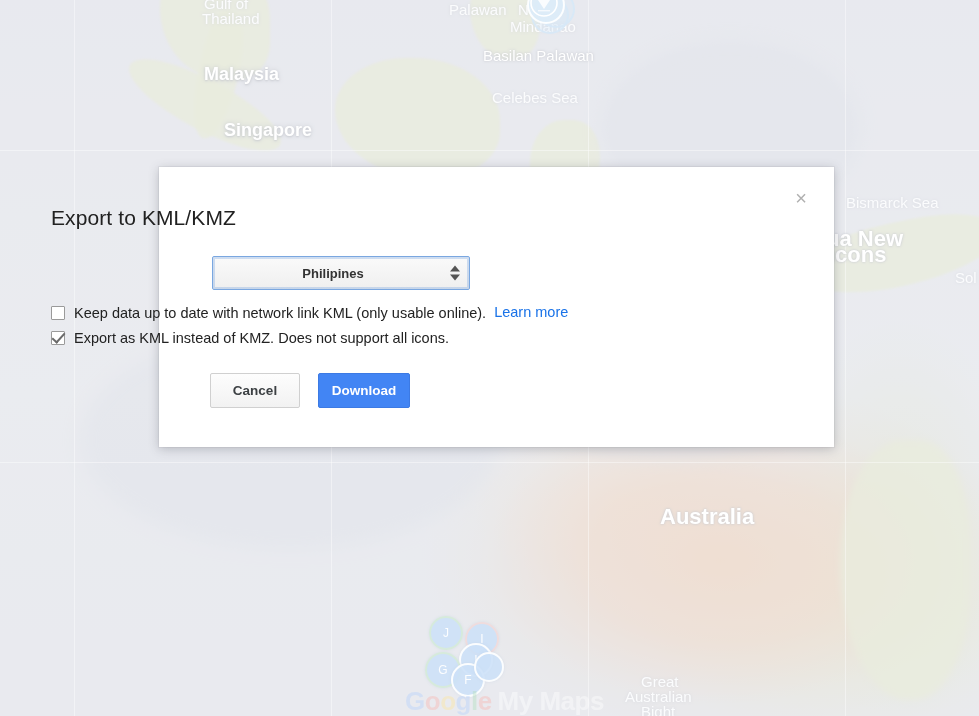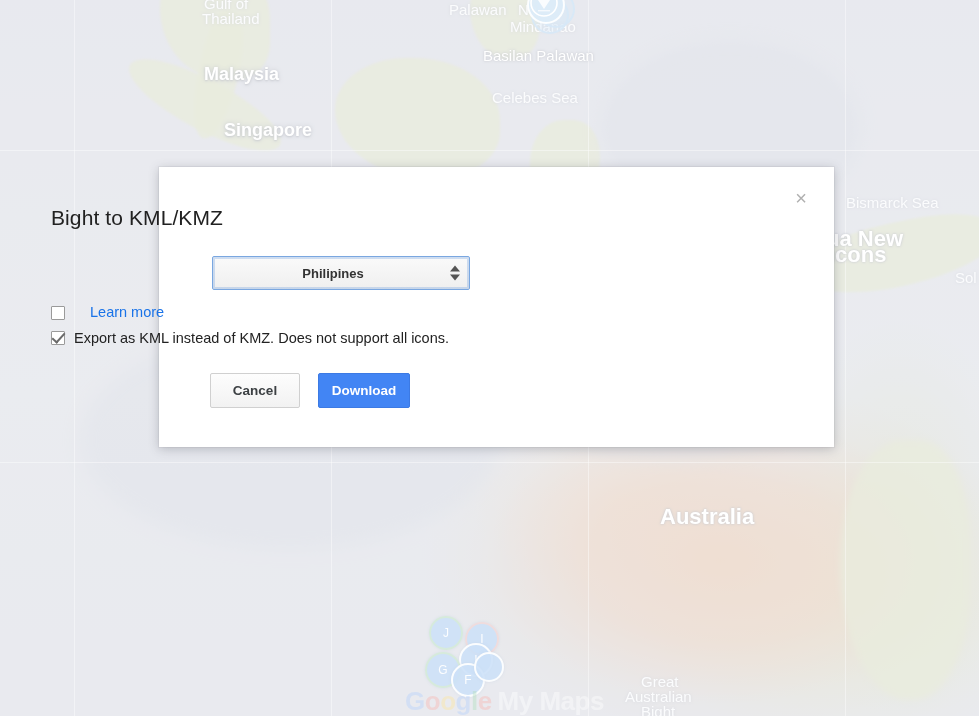--- a/index.html
+++ b/index.html
@@ -274,21 +274,21 @@
     width: 5px;
     height: 11px;
     border: solid #6b6b6b;
     border-width: 0 2px 2px 0;
     transform: rotate(42deg);
   }
   .cb-label { white-space: nowrap; line-height: 18px; }
   .learn-more {
     color: #1a73e8;
     text-decoration: none;
-    margin-left: 16px;
+    margin-left: 8px;
     cursor: pointer;
   }
 
   
   #btn-row {
     position: absolute;
     left: 210px;
     top: 373px;
     display: flex;
     gap: 18px;
@@ -397,32 +397,33 @@
       <span class="mymaps">My Maps</span>
     </div>
   </div>
 
   <div id="scrim"></div>
 
   <div id="dialog">
     <button id="close-btn">×</button>
   </div>
 
-  <h1 id="dialog-title">Bight to KML/KMZ</h1>
+  <h1 id="dialog-title">Export to KML/KMZ</h1>
 
   <div id="region-select-wrap" style="left:212px; top:256px;">
     <select id="region-select"><option value="Philipines">Philipines</option></select>
     <span class="select-arrows">
       <span class="up"></span>
       <span class="dn"></span>
     </span>
   </div>
 
   <div class="cb-row" id="cb-row-0">
     <span class="cb-box"></span>
+    <span class="cb-label">Keep data up to date with network link KML (only usable online).</span>
     <a class="learn-more" href="#">Learn more</a>
   </div>
 
   <div class="cb-row" id="cb-row-1">
     <span class="cb-box checked"></span>
     <span class="cb-label">Export as KML instead of KMZ. Does not support all icons.</span>
   </div>
 
   <div id="btn-row">
     <button class="btn" id="cancel-btn">Cancel</button>

